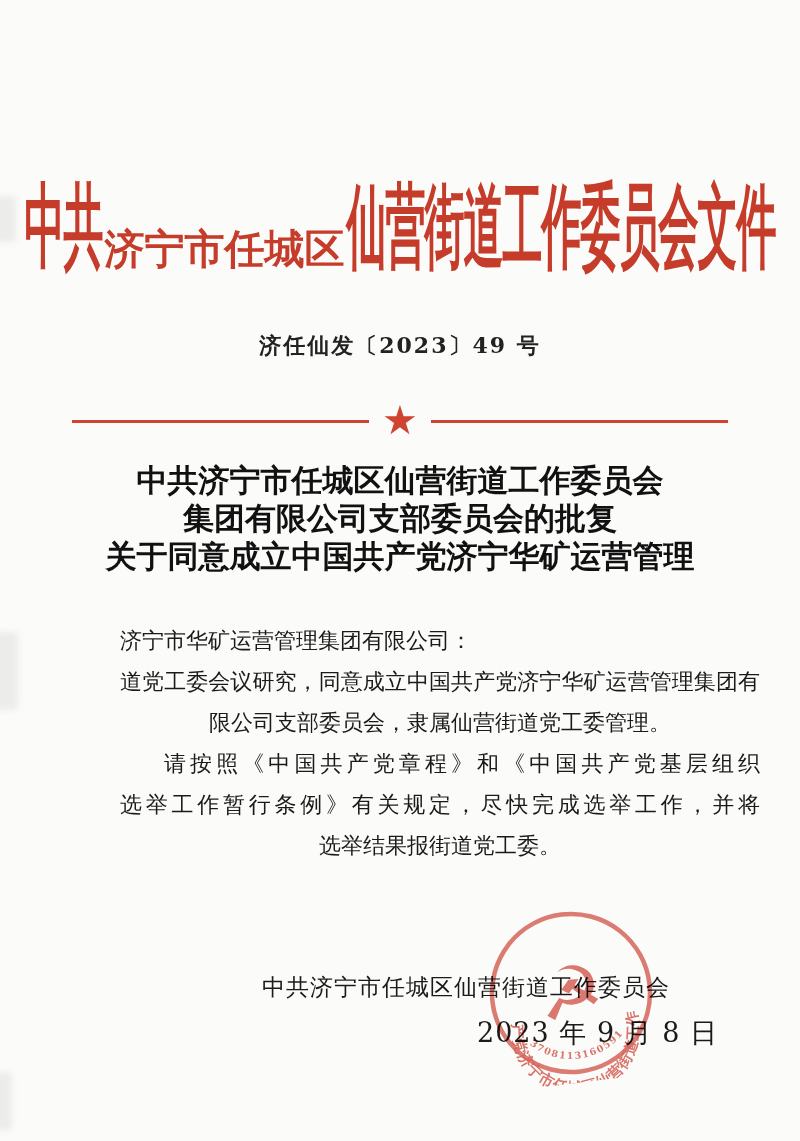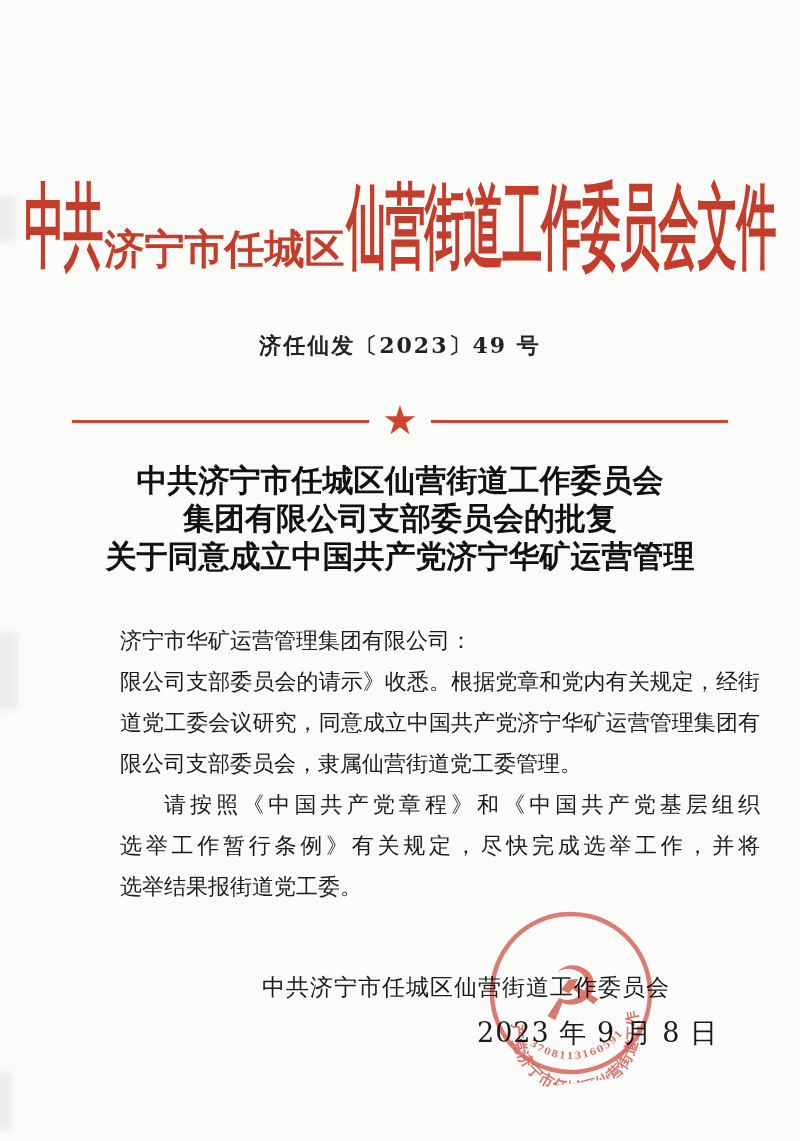--- a/index.html
+++ b/index.html
@@ -46,21 +46,21 @@
     text-align:center; font-size:31px; font-weight:bold; line-height:38px;
     color:#111; letter-spacing:0px;
   }
   
   .body-block {
     position:absolute; top:620px; left:84px; width:640px;
     font-size:22px; color:#1a1a1a;margin-left:36px;
   }
   .bline { height:41px; line-height:41px; white-space:nowrap; }
   .para .jline { text-align:justify; text-align-last:justify; white-space:normal; overflow:hidden; }
-  .para .lline { text-align:left; }
+  .para .lline { text-align:center; }
   .indent { text-indent:44px; }
   
   .sign-org {
     position:absolute; top:972px; right:138px;
     font-size:23px; letter-spacing:1px; color:#1a1a1a;
   }
   .sign-date {
     position:absolute; top:1015px; right:90px;
     font-size:27px; letter-spacing:1px; color:#1a1a1a;
   }
@@ -106,21 +106,20 @@
 
   <div class="title">
     <div>中共济宁市任城区仙营街道工作委员会</div>
     <div>集团有限公司支部委员会的批复</div>
     <div>关于同意成立中国共产党济宁华矿运营管理</div>
   </div>
 
   <div class="body-block">
     <div class="bline">济宁市华矿运营管理集团有限公司：</div>
     <div class="para">
-      <div class="bline jline">限公司支部委员会的请示》收悉。根据党章和党内有关规定，经街</div>
       <div class="bline jline">道党工委会议研究，同意成立中国共产党济宁华矿运营管理集团有</div>
       <div class="bline lline">限公司支部委员会，隶属仙营街道党工委管理。</div>
     </div>
     <div class="para">
       <div class="bline jline indent">请按照《中国共产党章程》和《中国共产党基层组织</div>
       <div class="bline jline">选举工作暂行条例》有关规定，尽快完成选举工作，并将</div>
       <div class="bline lline">选举结果报街道党工委。</div>
     </div>
   </div>
 

